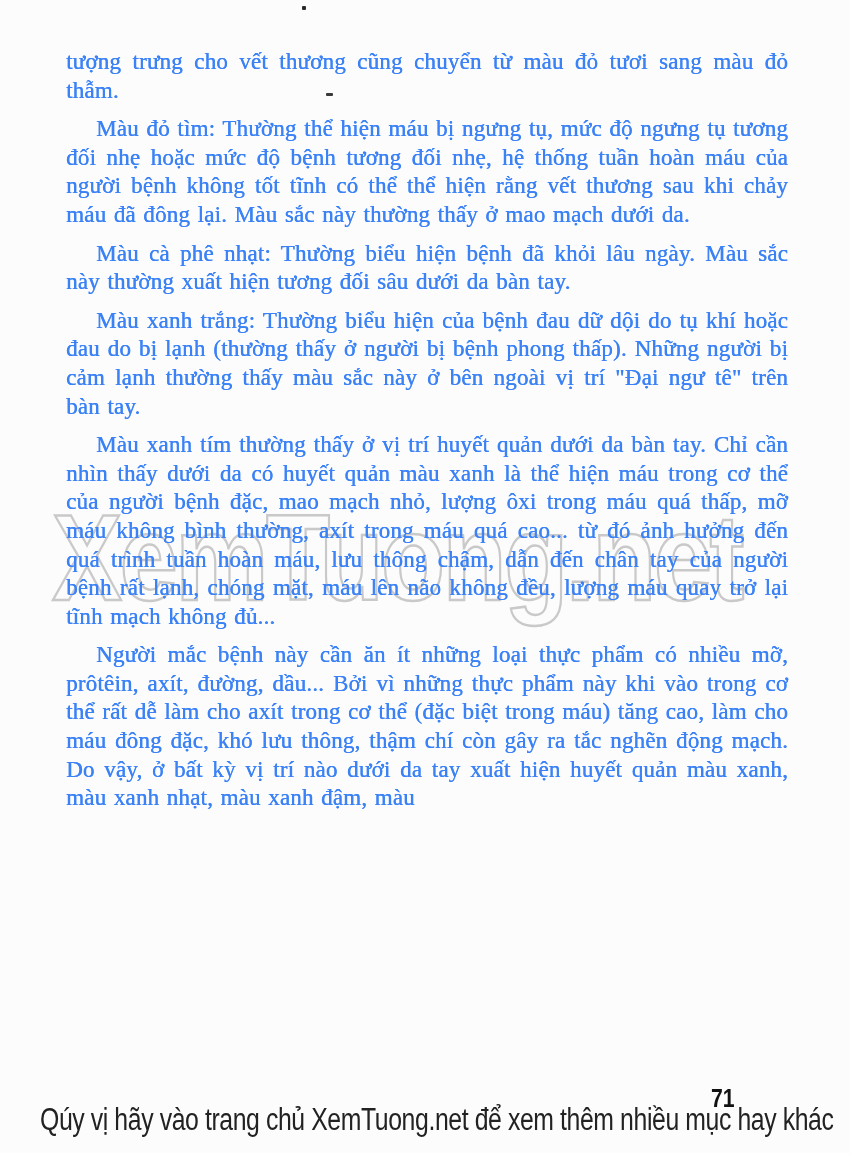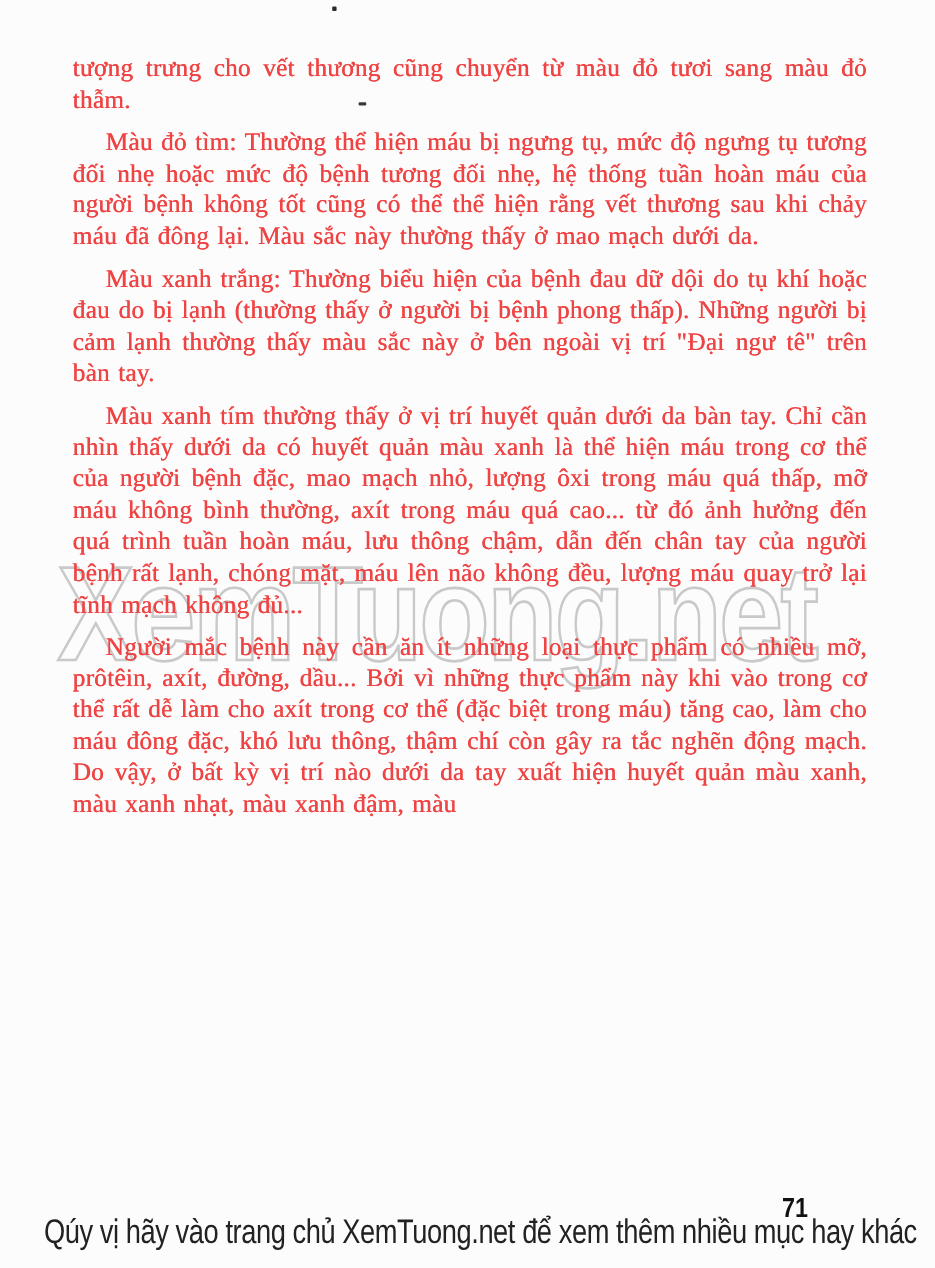--- a/index.html
+++ b/index.html
@@ -14,21 +14,21 @@
     background: #fcfcfc;
     overflow: hidden;
     font-family: "Liberation Serif", "DejaVu Serif", serif;
   }
   .body-text {
     position: absolute;
     top: 48px;
     left: 66px;
     width: 722px;
     z-index: 2;
-    color: #ef4444;
+    color: #3b82f6;
     font-size: 23px;
     line-height: 28.6px;
     text-align: justify;
     letter-spacing: 0.2px;
     word-spacing: 1.5px;
     text-shadow: 0.4px 0 0 currentColor;
   }
   .body-text p {
     margin: 0 0 10px 0;
     text-indent: 30px;
@@ -103,21 +103,22 @@
 
 <div class="page">
 
   <div class="speck-top"></div>
   <div class="speck-line"></div>
 
   <div class="watermark">XemTuong.net</div>
 
   <div class="body-text">
     <p class="no-indent">tượng trưng cho vết thương cũng chuyển từ màu đỏ tươi sang màu đỏ thẫm.</p>
-    <p>Màu đỏ tìm: Thường thể hiện máu bị ngưng tụ, mức độ ngưng tụ tương đối nhẹ hoặc mức độ bệnh tương đối nhẹ, hệ thống tuần hoàn máu của người bệnh không tốt cũng có thể thể hiện rằng vết thương sau khi chảy máu đã đông lại. Màu sắc này thường thấy ở mao mạch dưới da.</p>
+    <p>Màu đỏ tìm: Thường thể hiện máu bị ngưng tụ, mức độ ngưng tụ tương đối nhẹ hoặc mức độ bệnh tương đối nhẹ, hệ thống tuần hoàn máu của người bệnh không tốt tĩnh có thể thể hiện rằng vết thương sau khi chảy máu đã đông lại. Màu sắc này thường thấy ở mao mạch dưới da.</p>
+    <p>Màu cà phê nhạt: Thường biểu hiện bệnh đã khỏi lâu ngày. Màu sắc này thường xuất hiện tương đối sâu dưới da bàn tay.</p>
     <p>Màu xanh trắng: Thường biểu hiện của bệnh đau dữ dội do tụ khí hoặc đau do bị lạnh (thường thấy ở người bị bệnh phong thấp). Những người bị cảm lạnh thường thấy màu sắc này ở bên ngoài vị trí "Đại ngư tê" trên bàn tay.</p>
     <p>Màu xanh tím thường thấy ở vị trí huyết quản dưới da bàn tay. Chỉ cần nhìn thấy dưới da có huyết quản màu xanh là thể hiện máu trong cơ thể của người bệnh đặc, mao mạch nhỏ, lượng ôxi trong máu quá thấp, mỡ máu không bình thường, axít trong máu quá cao... từ đó ảnh hưởng đến quá trình tuần hoàn máu, lưu thông chậm, dẫn đến chân tay của người bệnh rất lạnh, chóng mặt, máu lên não không đều, lượng máu quay trở lại tĩnh mạch không đủ...</p>
     <p>Người mắc bệnh này cần ăn ít những loại thực phẩm có nhiều mỡ, prôtêin, axít, đường, dầu... Bởi vì những thực phẩm này khi vào trong cơ thể rất dễ làm cho axít trong cơ thể (đặc biệt trong máu) tăng cao, làm cho máu đông đặc, khó lưu thông, thậm chí còn gây ra tắc nghẽn động mạch. Do vậy, ở bất kỳ vị trí nào dưới da tay xuất hiện huyết quản màu xanh, màu xanh nhạt, màu xanh đậm, màu</p>
   </div>
 
   <div class="page-number">71</div>
 
   <div class="footer">Qúy vị hãy vào trang chủ XemTuong.net để xem thêm nhiều mục hay khác</div>
 
 </div>

